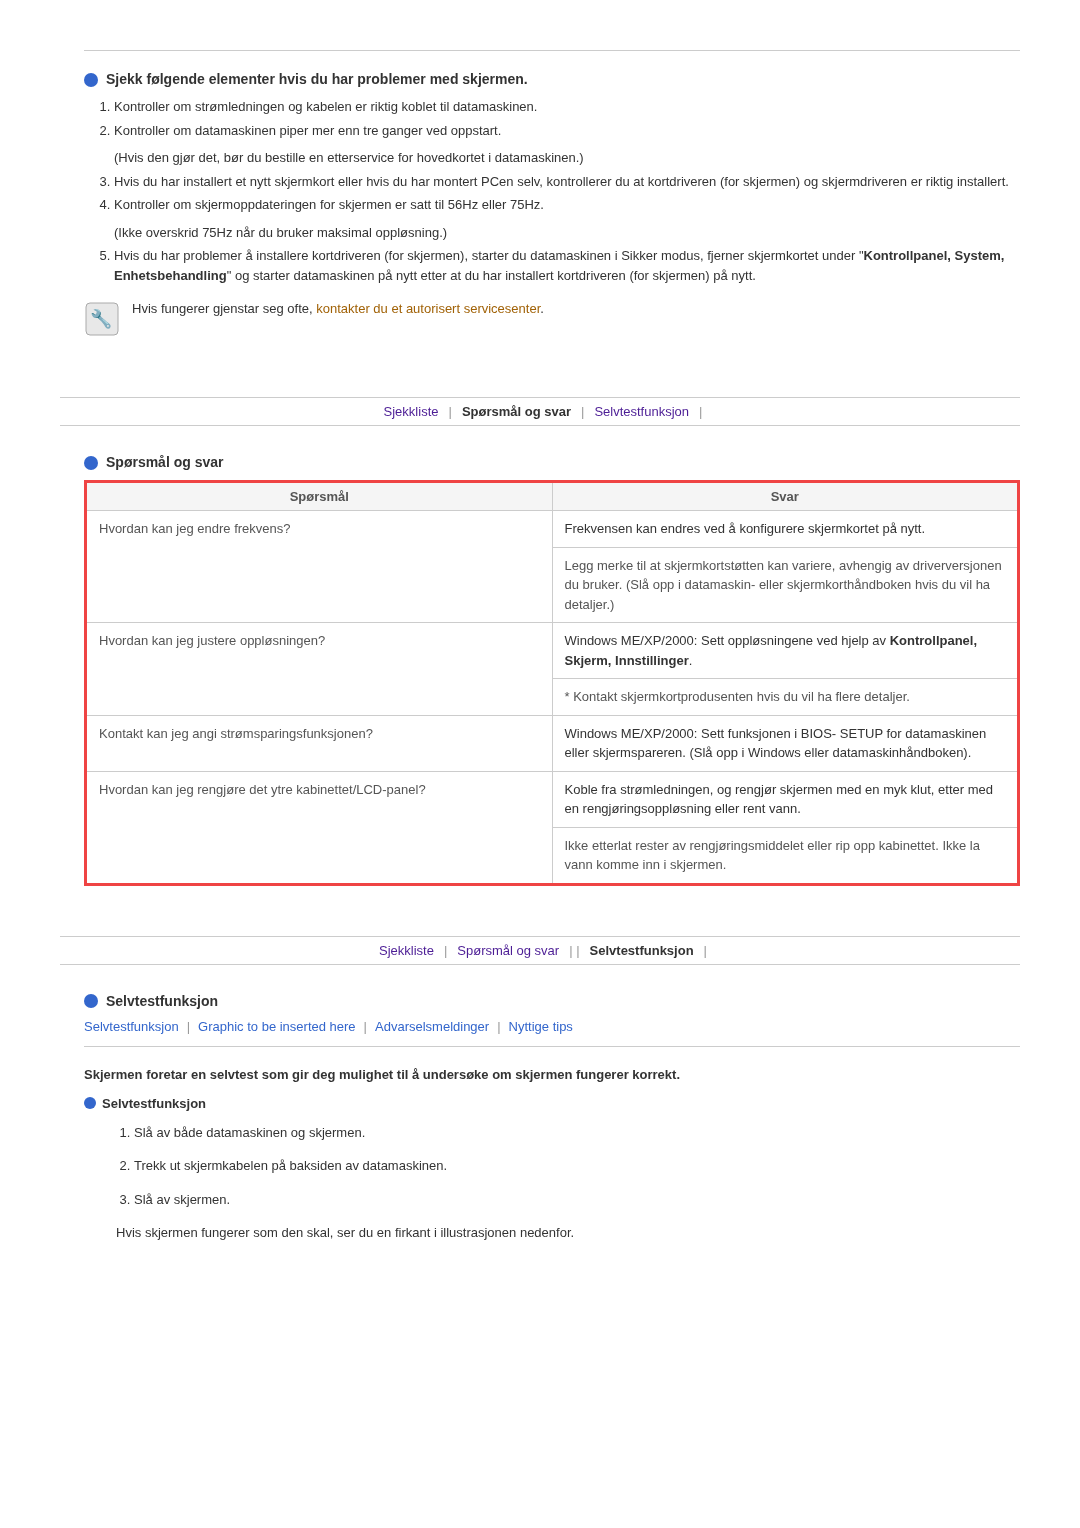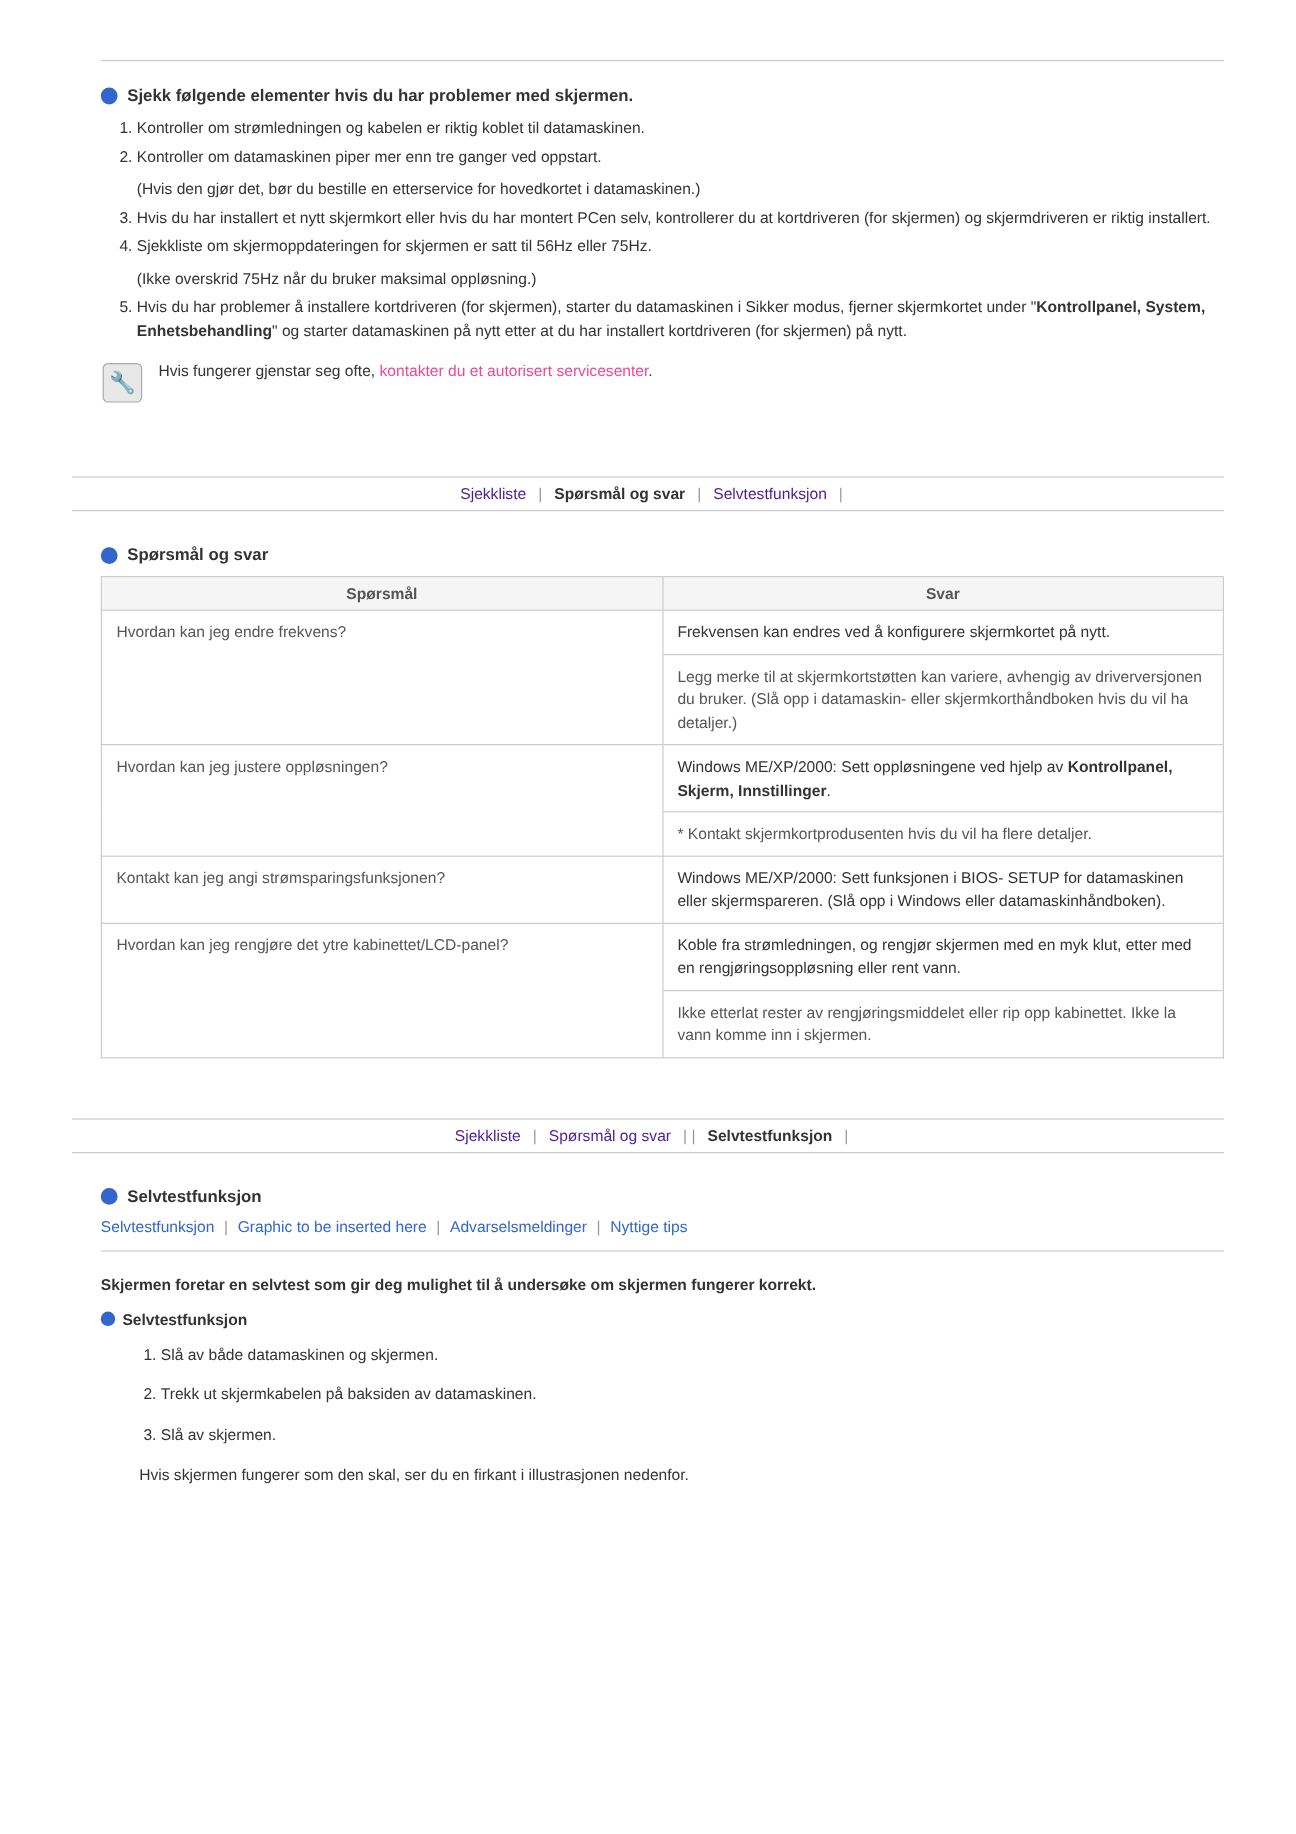--- a/index.html
+++ b/index.html
@@ -55,21 +55,21 @@
       gap: 12px;
       margin-top: 16px;
       margin-bottom: 10px;
     }
     .service-icon {
       width: 36px;
       height: 36px;
       flex-shrink: 0;
     }
     .service-link {
-      color: #ec4899;
+      color: #a16207;
       text-decoration: none;
     }
     .nav-bar {
       display: flex;
       justify-content: center;
       align-items: center;
       gap: 0;
       margin: 20px 0;
       font-size: 13px;
       border-top: 1px solid #ccc;
@@ -97,21 +97,21 @@
     hr.divider {
       border: none;
       border-top: 1px solid #ccc;
       margin: 10px 0;
     }
     
     .qa-table {
       width: 100%;
       border-collapse: collapse;
       margin-top: 10px;
-      border: 1px solid #ef4444;
+      border: 3px solid #ef4444;
     }
     .qa-table th {
       background: #f5f5f5;
       text-align: center;
       padding: 6px 12px;
       border: 1px solid #ccc;
       font-weight: bold;
       font-size: 13px;
       color: #555;
     }
@@ -175,21 +175,21 @@
     <span class="blue-dot"></span>
     <span>Sjekk følgende elementer hvis du har problemer med skjermen.</span>
   </div>
   <ol>
     <li>Kontroller om strømledningen og kabelen er riktig koblet til datamaskinen.</li>
     <li>Kontroller om datamaskinen piper mer enn tre ganger ved oppstart.</li>
   </ol>
   <div class="indent">(Hvis den gjør det, bør du bestille en etterservice for hovedkortet i datamaskinen.)</div>
   <ol start="3">
     <li>Hvis du har installert et nytt skjermkort eller hvis du har montert PCen selv, kontrollerer du at kortdriveren (for skjermen) og skjermdriveren er riktig installert.</li>
-    <li>Sjekkliste om skjermoppdateringen for skjermen er satt til 56Hz eller 75Hz.</li>
+    <li>Kontroller om skjermoppdateringen for skjermen er satt til 56Hz eller 75Hz.</li>
   </ol>
   <div class="indent">(Ikke overskrid 75Hz når du bruker maksimal oppløsning.)</div>
   <ol start="5">
     <li>
       Hvis du har problemer å installere kortdriveren (for skjermen), starter du datamaskinen i Sikker modus,
       fjerner skjermkortet under "<strong>Kontrollpanel, System, Enhetsbehandling</strong>" og starter datamaskinen på nytt
       etter at du har installert kortdriveren (for skjermen) på nytt.
     </li>
   </ol>
 

